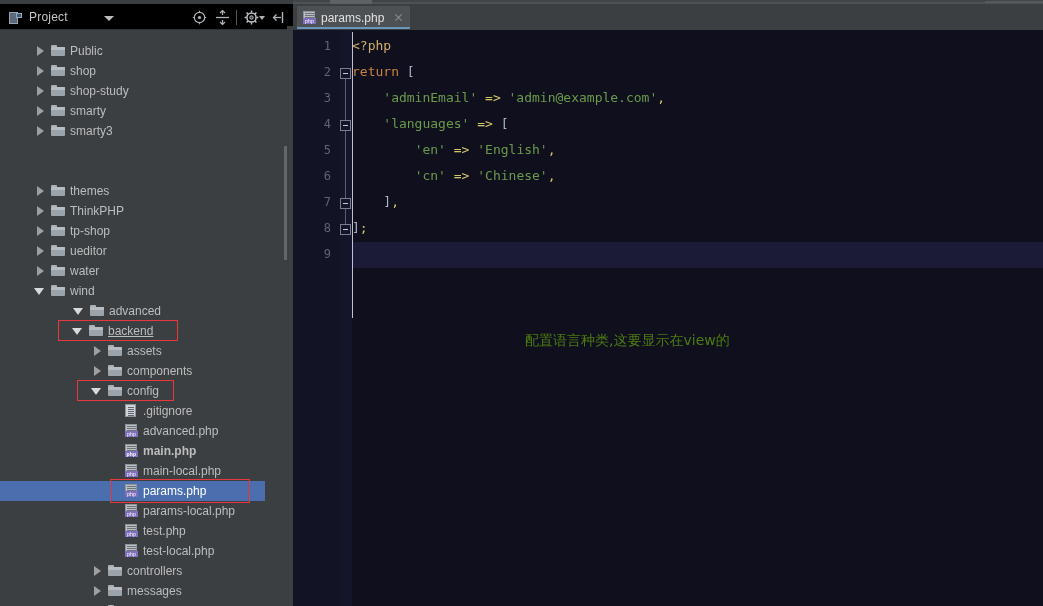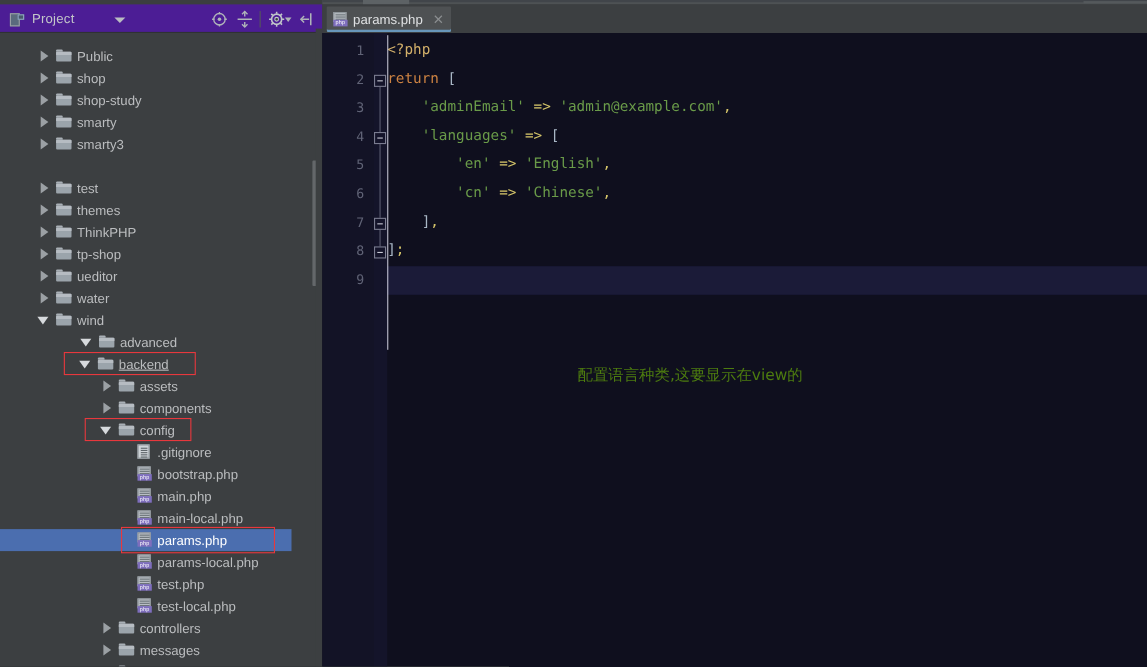--- a/index.html
+++ b/index.html
@@ -21,21 +21,21 @@
   .top-strip .nub { position:absolute; left:330px; top:0; width:42px; height:4px; background:#5d6265; }
   .top-strip .nub2 { position:absolute; left:985px; top:1px; width:58px; height:2px; background:#55595c; }
 
   
   .sidebar {
     position:absolute; left:0; top:4px; width:293px; height:602px;
     background:#3c3f41;
   }
   .sidebar-header {
     position:relative; height:26px; width:293px;
-    background:#4c1d95;
+    background:#000000;
     border-bottom:1px solid #2f3133;
   }
   .proj-icon {
     position:absolute; left:9px; top:8px; width:13px; height:12px;
   }
   .proj-icon .box {
     position:absolute; left:0; top:0; width:9px; height:12px;
     border:1px solid #9aa0a6; background:#5a6b7d;
   }
   .proj-icon .corner {
@@ -316,28 +316,20 @@
           <span class="label" style="left: 70px;">smarty</span>
         </div>
         <div class="row" style="top: 91px;">
           <span class="twisty closed" style="left: 34px; top: 4px;"></span>
           <span class="folder-icon" style="left: 51px; top: 4px;">
             <span class="tab-top"></span>
             <span class="body"></span>
           </span>
           <span class="label" style="left: 70px;">smarty3</span>
         </div>
-        <div class="row" style="top: 131px;">
-          <span class="twisty closed" style="left: 34px; top: 4px;"></span>
-          <span class="folder-icon" style="left: 51px; top: 4px;">
-            <span class="tab-top"></span>
-            <span class="body"></span>
-          </span>
-          <span class="label" style="left: 70px;">test</span>
-        </div>
         <div class="row" style="top: 151px;">
           <span class="twisty closed" style="left: 34px; top: 4px;"></span>
           <span class="folder-icon" style="left: 51px; top: 4px;">
             <span class="tab-top"></span>
             <span class="body"></span>
           </span>
           <span class="label" style="left: 70px;">themes</span>
         </div>
         <div class="row" style="top: 191px;">
           <span class="twisty closed" style="left: 34px; top: 4px;"></span>
@@ -425,23 +417,23 @@
           <span class="git-icon" style="left: 125px; top: 3px;">
             <span class="sheet"></span>
           </span>
           <span class="label" style="left: 143px;">.gitignore</span>
         </div>
         <div class="row" style="top: 391px;">
           <span class="php-icon" style="left: 125px; top: 3px;">
             <span class="sheet"></span>
             <span class="tag">php</span>
           </span>
-          <span class="label" style="left: 143px;">bootstrap.php</span>
-        </div>
-        <div class="row" style="top: 411px;">
+          <span class="label" style="left: 143px;">advanced.php</span>
+        </div>
+        <div class="row" style="top: 411px; font-weight: bold;">
           <span class="php-icon" style="left: 125px; top: 3px;">
             <span class="sheet"></span>
             <span class="tag">php</span>
           </span>
           <span class="label" style="left: 143px;">main.php</span>
         </div>
         <div class="row" style="top: 431px;">
           <span class="php-icon" style="left: 125px; top: 3px;">
             <span class="sheet"></span>
             <span class="tag">php</span>

